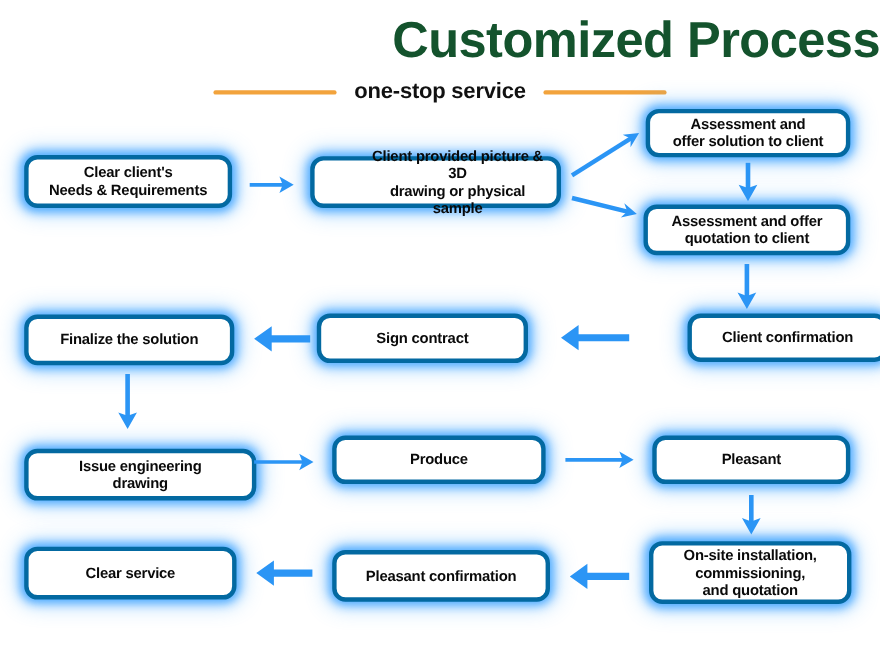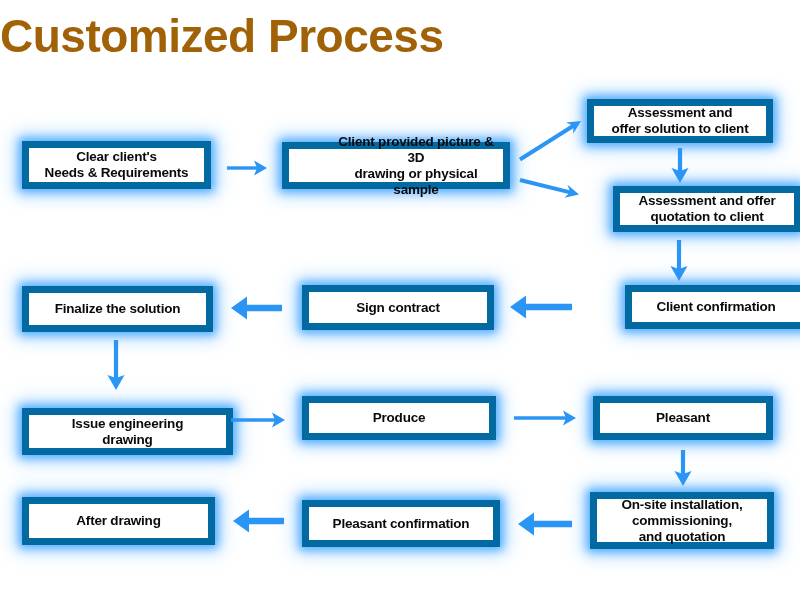--- a/index.html
+++ b/index.html
@@ -15,26 +15,26 @@
     overflow: hidden;
     font-family: "Liberation Sans", sans-serif;
   }
 
   
   #title {
     position: absolute;
     left: 0;
     top: 8px;
     width: 800px;
-    text-align: left;
+    text-align: right;
     font-family: "Liberation Sans", sans-serif;
     font-size: 46px;
     font-weight: bold;
     letter-spacing: -0.5px;
-    color: #a16207;
+    color: #14532d;
     line-height: 56px;
     white-space: nowrap;
   }
   #subtitle-row {
     position: absolute;
     left: 0;
     top: 72px;
     width: 800px;
     display: flex;
     align-items: center;
@@ -54,22 +54,22 @@
     color: #111111;
     white-space: nowrap;
     letter-spacing: -0.2px;
   }
 
   
   .node {
     position: absolute;
     box-sizing: border-box;
     background: #ffffff;
-    border: 7px solid #0369a1;
-    border-radius: 0;
+    border: 4px solid #0369a1;
+    border-radius: 12px;
     box-shadow: 0 0 9px 3px rgba(56,160,255,0.85),
                 0 0 18px 6px rgba(90,180,255,0.45);
     display: flex;
     align-items: center;
     justify-content: center;
     text-align: center;
     padding: 2px 8px;
     font-family: "Liberation Sans", sans-serif;
     font-size: 13.5px;
     font-weight: bold;
@@ -86,42 +86,47 @@
   }
   .arrow svg { display: block; overflow: visible; }
 </style>
 </head>
 <body>
 
 <div id="canvas">
 
   <div id="title">Customized Process</div>
 
+  <div id="subtitle-row">
+    <div class="rule"></div>
+    <div id="subtitle">one-stop service</div>
+    <div class="rule"></div>
+  </div>
 
   <div id="flow-layer">
       <div class="node" style="left: 22px; top: 141px; width: 189px; height: 48px;">Clear client's
 Needs &amp; Requirements</div>
       <div class="node" style="left: 282px; top: 142px; width: 228px; height: 47px; padding-left: 48px;">Client provided picture &amp; 3D
 drawing or physical sample</div>
       <div class="node" style="left: 587px; top: 99px; width: 186px; height: 44px;">Assessment and
 offer solution to client</div>
-      <div class="node" style="left: 585px; top: 186px; width: 188px; height: 46px; margin-left: 28px;">Assessment and offer
+      <div class="node" style="left: 585px; top: 186px; width: 188px; height: 46px;">Assessment and offer
 quotation to client</div>
       <div class="node" style="left: 625px; top: 285px; width: 182px; height: 44px; text-align: right;">Client confirmation</div>
-      <div class="node" style="left: 302px; top: 285px; width: 192px; height: 45px;">Sign contract</div>
+      <div class="node" style="left: 288px; top: 285px; width: 192px; height: 45px;">Sign contract</div>
       <div class="node" style="left: 22px; top: 286px; width: 191px; height: 46px;">Finalize the solution</div>
       <div class="node" style="left: 22px; top: 408px; width: 211px; height: 47px;">Issue engineering
 drawing</div>
       <div class="node" style="left: 302px; top: 396px; width: 194px; height: 44px;">Produce</div>
       <div class="node" style="left: 593px; top: 396px; width: 180px; height: 44px;">Pleasant</div>
       <div class="node" style="left: 590px; top: 492px; width: 184px; height: 57px;">On-site installation,
 commissioning,
 and quotation</div>
       <div class="node" style="left: 302px; top: 500px; width: 198px; height: 47px;">Pleasant confirmation</div>
-      <div class="node" style="left: 22px; top: 497px; width: 193px; height: 48px;">After drawing</div>
+      <div class="node" style="left: 22px; top: 497px; width: 193px; height: 48px;">Clear service</div>
       <div class="arrow" style="left: 225px; top: 155px; width: 43px; height: 26px;">
         <svg width="43" height="26" viewBox="0 0 43 26">
           <path d="M2 13 H 34" stroke="#2b95f5" fill="none" stroke-width="3.4"></path>
           <path d="M29 5.5 L 42 13 L 29 20.5 L 32 13 Z" stroke="none" fill="#2b95f5"></path>
         </svg>
       </div>
       <div class="arrow" style="left: 502px; top: 103px; width: 97px; height: 74.5px;">
         <svg width="97" height="74.5" viewBox="0 0 97 74.5">
           <path d="M18 56.5 L 72.23477140975642 22.26985738892423" stroke="#2b95f5" fill="none" stroke-width="4"></path>
           <path d="M79 18 L 71.18799086913775 30.80517525609567 L 71.38911783597597 22.803589562539756 L 64.07950922604157 19.54238615924198 Z" stroke="none" fill="#2b95f5"></path>

